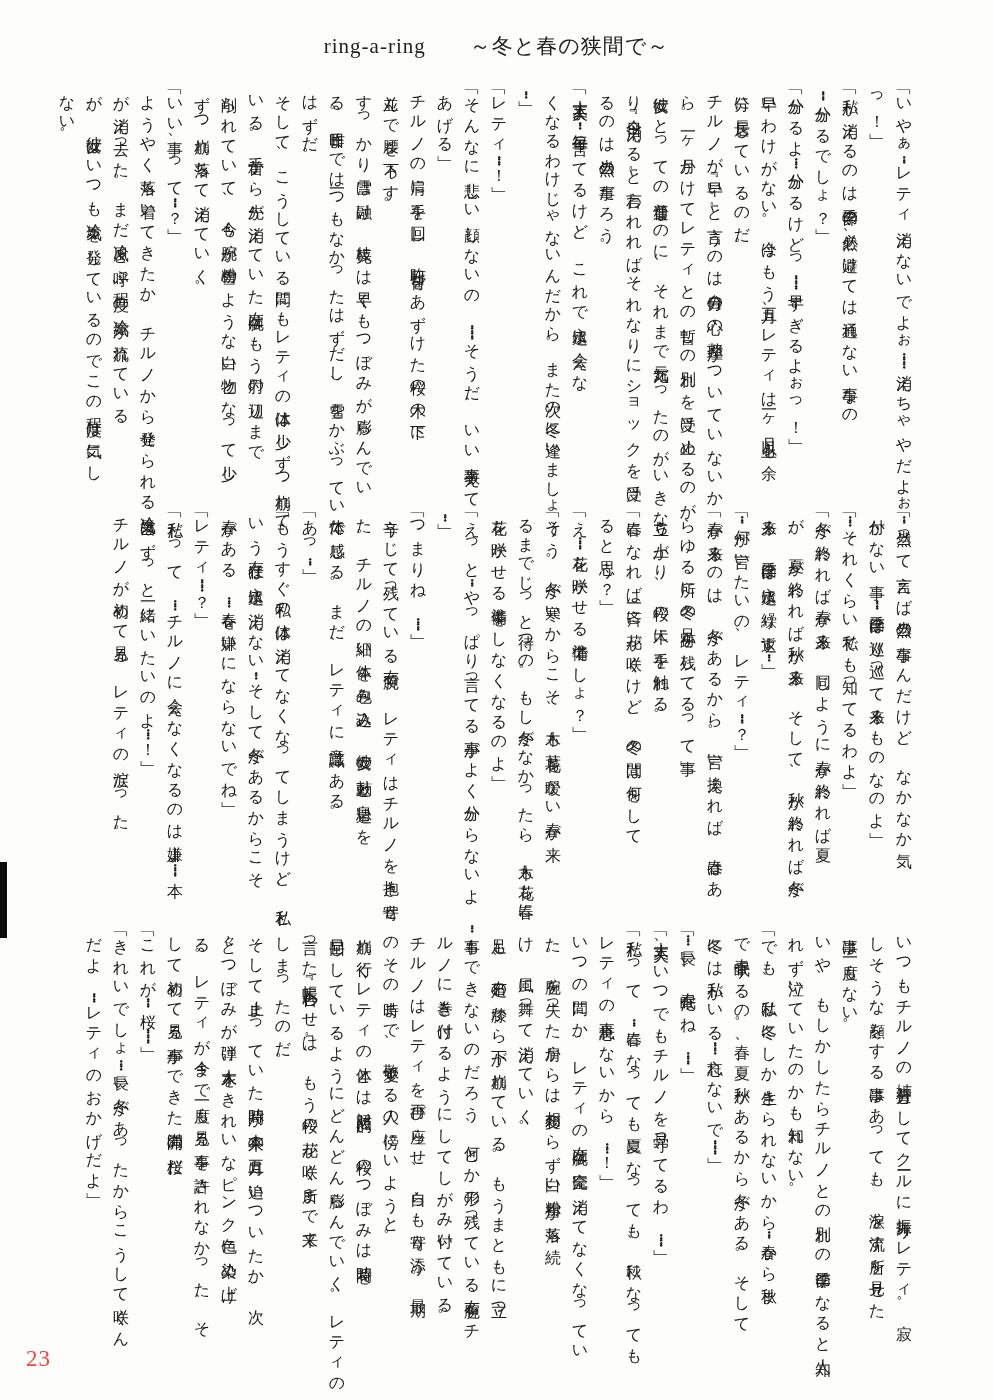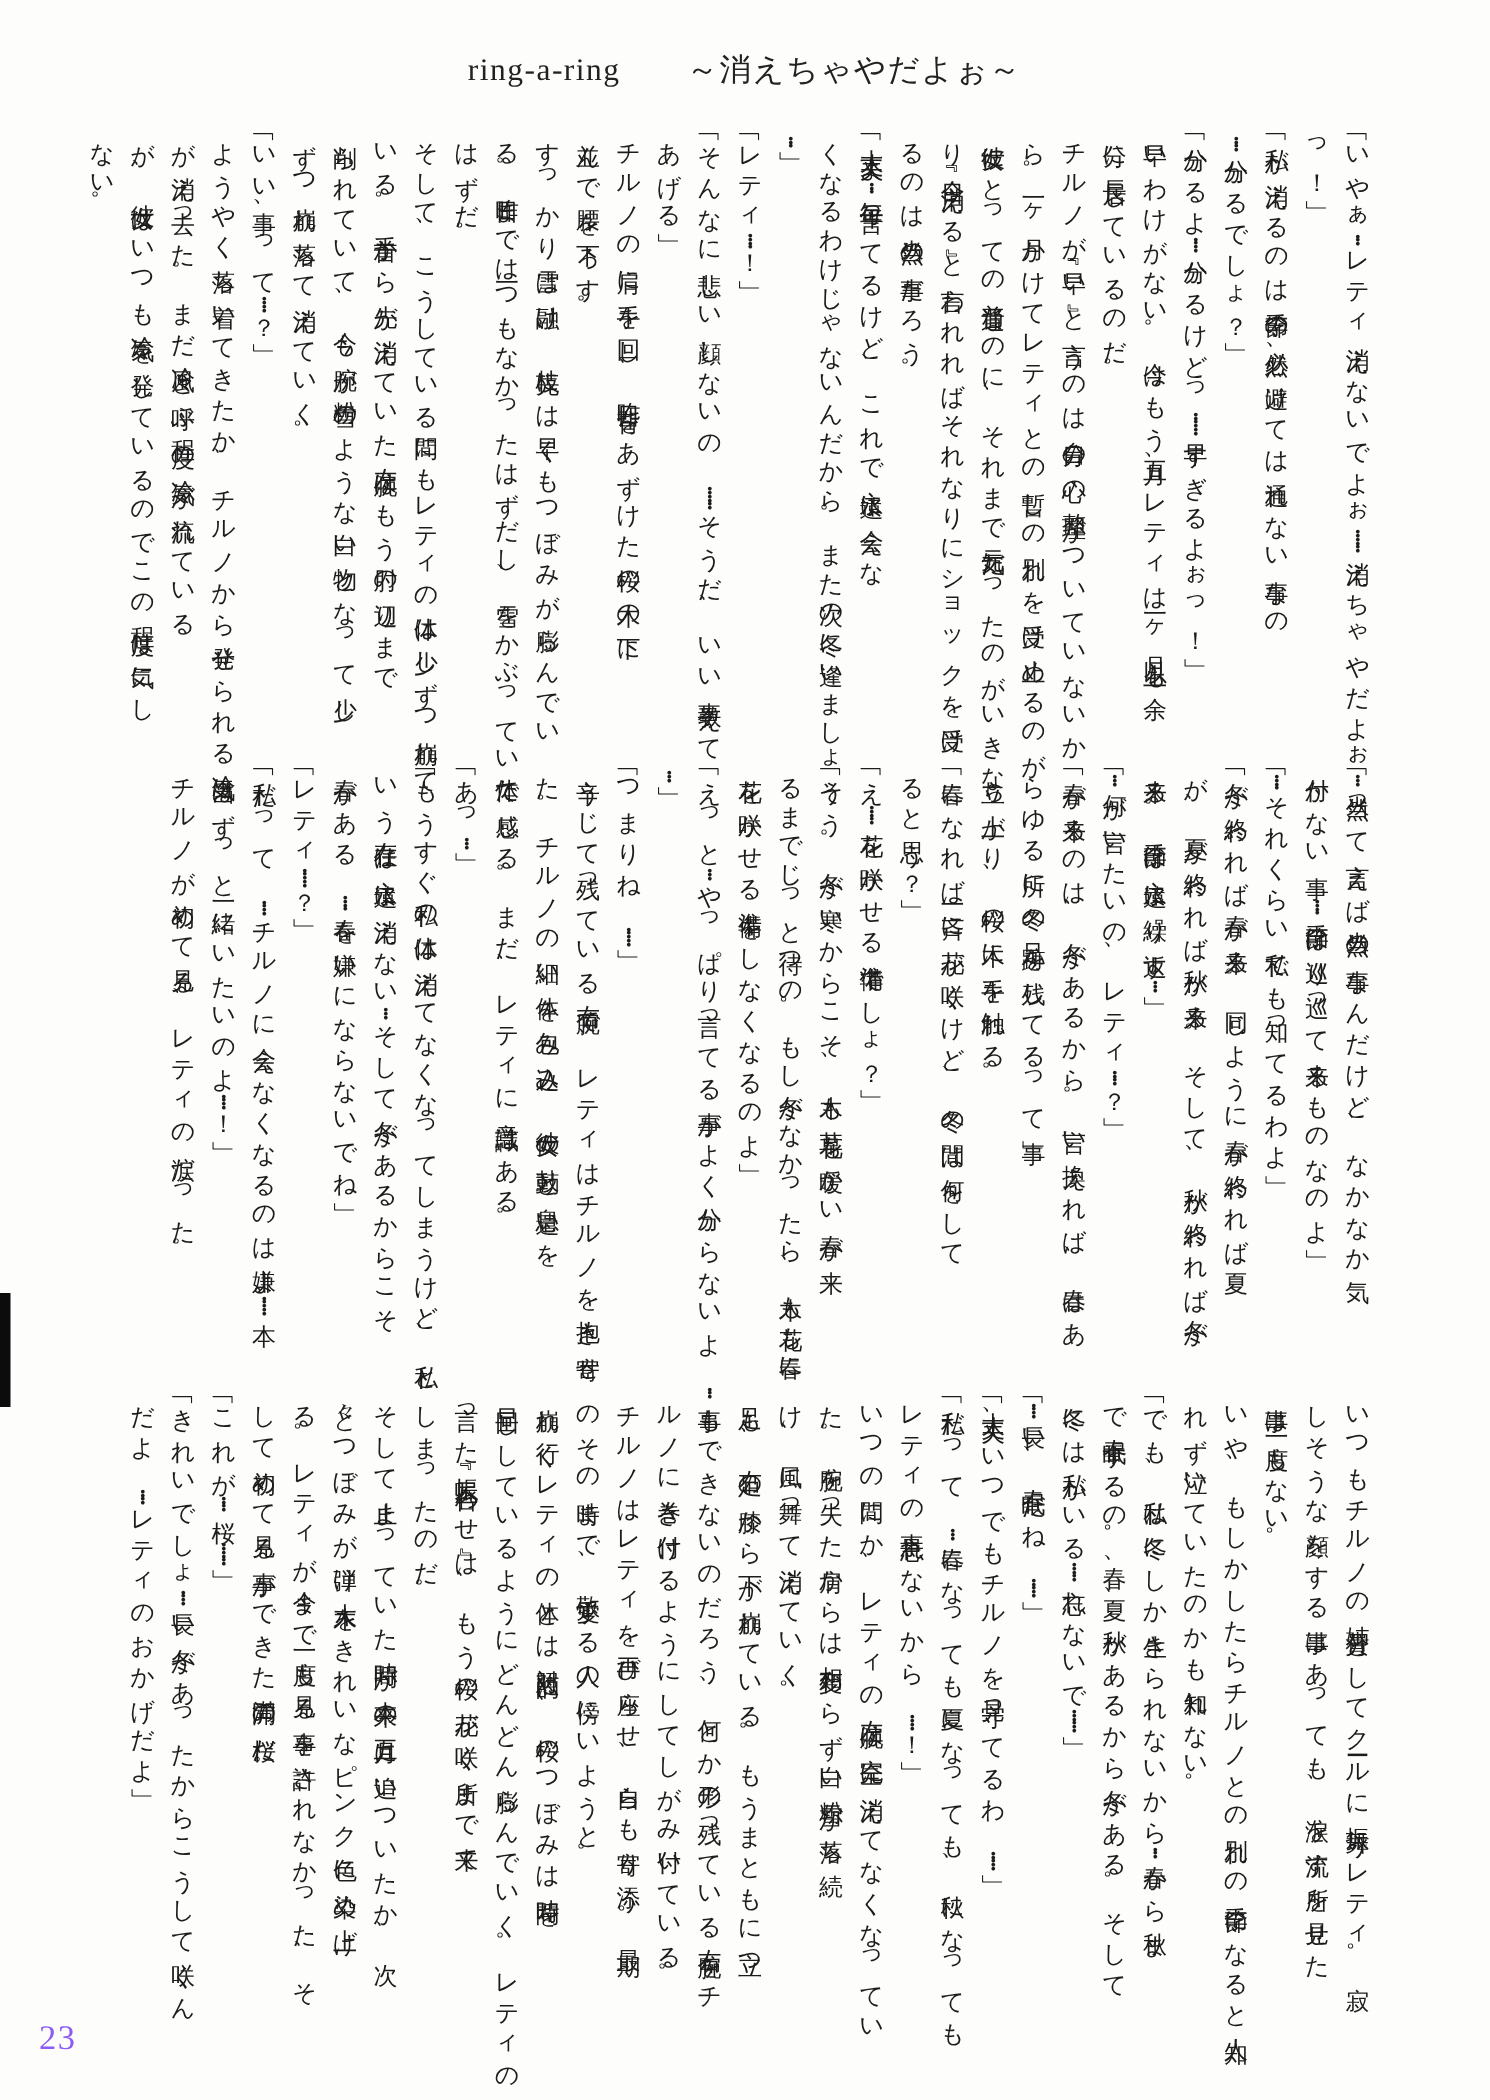--- a/index.html
+++ b/index.html
@@ -19,33 +19,33 @@
   }
   .tblock.s1{top:84px;height:446px;}
   .tblock.s2{top:507px;height:418px;}
   .tblock.s3{top:926px;height:462px;}
   .tcol{
     display:block;height:100%;line-height:27px;
     white-space:nowrap;
   }
   .pagenum{
     position:absolute;left:26px;top:1346px;
-    font-size:23px;color:#8b5cf6;letter-spacing:1px;
+    font-size:23px;color:#ef4444;letter-spacing:1px;
   }
   .scan-artifact{
     position:absolute;left:0;top:862px;width:7px;height:76px;
     background:#0c0c0c;
   }
 </style>
 </head>
 <body>
 
 <div class="scan-artifact"></div>
 
-<header class="title">ring-a-ring　　～消えちゃやだよぉ～</header>
+<header class="title">ring-a-ring　　～冬と春の狭間で～</header>
 
 <main>
   <section class="tblock s1">
       <div class="tcol">「いやぁ・・・レティ消えないでよぉ・・・・・・消えちゃやだよぉ</div>
       <div class="tcol">っ！」</div>
       <div class="tcol">「私が消えるのは季節の必然、避けては通れない事なの</div>
       <div class="tcol">・・・・分かるでしょ？」</div>
       <div class="tcol">「分かるよ・・・・分かるけどっ・・・・・・早すぎるよぉっ！」</div>
       <div class="tcol">早いわけがない。今はもう五月、レティは一ヶ月以上も余</div>
       <div class="tcol">分に長居しているのだ。</div>

